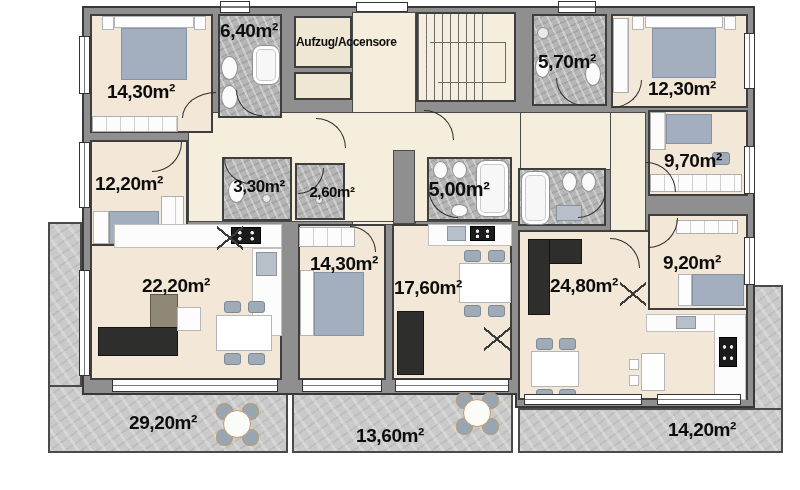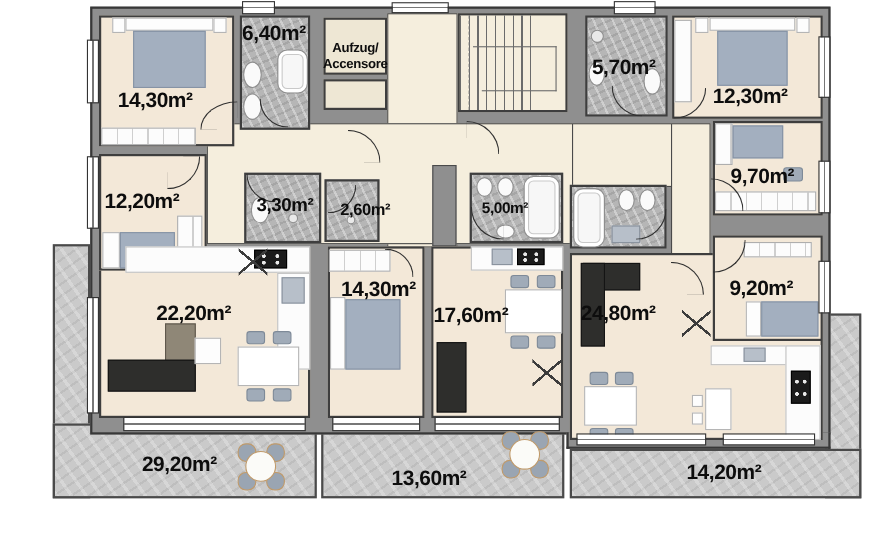--- a/index.html
+++ b/index.html
@@ -15,22 +15,22 @@
   .wallf{background:var(--wall,#8f8f8f);border:1px solid #4a4a4a;}
   .room{border:2px solid #3e3e3e;}
   .f-room{background:var(--floor-room,#f3e8d8);}
   .f-bath{background:var(--bath-floor,#b6b6b6);
         background-image:repeating-linear-gradient(65deg,rgba(255,255,255,.35) 0 2px,transparent 2px 8px),
                          repeating-linear-gradient(-25deg,rgba(90,90,90,.18) 0 2px,transparent 2px 7px);}
   .stairs{background:var(--floor-hall,#f5eedd);border:2px solid #3e3e3e;}
   .treads{background:repeating-linear-gradient(90deg,#6b6b6b 0 1px,transparent 1px 8px);}
   .rail{background:#6b6b6b;}
   .dash{border-left:1px dashed #777;}
-  .evbox{background:#eee7d4;border:2px solid #3e3e3e;display:flex;flex-direction:column;
-         align-items:center;justify-content:flex-end;}
+  .evbox{background:#eee7d4;border:2px solid #3e3e3e;display:flex;flex-direction:row;
+         align-items:center;justify-content:flex-start;}
   .evtxt{font-weight:bold;font-size:12px;line-height:15px;color:#0d0d0d;letter-spacing:-.3px;white-space:nowrap;}
   .wgrid{background:#fcfcfc;background-image:repeating-linear-gradient(90deg,transparent 0 13px,#cfcfcf 13px 14px);
          border:1px solid #aeaeae;}
   .wht{background:#fdfdfd;border:1px solid #b5b5b5;}
   .mat{background:var(--furniture-blue,#a3afbf);border:1px solid #8693a5;}
   .dark{background:var(--sofa-dark,#2e2e2c);border:1px solid #141414;}
   .beige{background:var(--sofa-beige,#8f8777);border:1px solid #5f584c;}
   .tbl{background:#fff;border:1px solid #b5b5b5;}
   .chair{background:#a0abb8;border:1px solid #7e8a98;border-radius:3px;}
   .cnt{background:#fcfcfc;border:1px solid #c0c0c0;}
@@ -50,21 +50,21 @@
   .d-tl{border-top:1.4px solid #2f2f2f;border-left:1.4px solid #2f2f2f;border-top-left-radius:100%;}
   .d-tr{border-top:1.4px solid #2f2f2f;border-right:1.4px solid #2f2f2f;border-top-right-radius:100%;}
   .d-bl{border-bottom:1.4px solid #2f2f2f;border-left:1.4px solid #2f2f2f;border-bottom-left-radius:100%;}
   .d-br{border-bottom:1.4px solid #2f2f2f;border-right:1.4px solid #2f2f2f;border-bottom-right-radius:100%;}
   .fan{background:linear-gradient(40deg,transparent 47%,#3c3c3c 47% 53%,transparent 53%),
                   linear-gradient(-40deg,transparent 47%,#3c3c3c 47% 53%,transparent 53%);}
   .tchair{background:#9aa5b2;border:1px solid #c09a6a;border-radius:45%;}
   .ttable{background:#fbfbf8;border:1px solid #c09a6a;border-radius:50%;}
   .lbl{position:absolute;transform:translate(-50%,-50%);font-weight:bold;font-size:19px;
        color:var(--label-color,#0d0d0d);white-space:nowrap;letter-spacing:-.4px;z-index:30;}
-  .s18{font-size:14px;} .s17{font-size:17px;} .s15{font-size:15px;}
+  .s18{font-size:20px;} .s17{font-size:17px;} .s15{font-size:15px;}
 </style>
 </head>
 <body>
 
 <div id="canvas">
 
   <div class="abs terr" style="left:48px;top:222px;width:34px;height:231px"></div>
   <div class="abs terr" style="left:48px;top:385px;width:240px;height:68px"></div>
   <div class="abs terr" style="left:292px;top:382px;width:221px;height:71px"></div>
   <div class="abs terr" style="left:750px;top:285px;width:33px;height:168px"></div>
@@ -251,18 +251,18 @@
   <span class="lbl" style="left:682px;top:89px">12,30m²</span>
   <span class="lbl" style="left:129px;top:184px">12,20m²</span>
   <span class="lbl s17" style="left:259px;top:187px">3,30m²</span>
   <span class="lbl s15" style="left:332px;top:191px">2,60m²</span>
   <span class="lbl s18" style="left:459px;top:189px">5,00m²</span>
   <span class="lbl" style="left:693px;top:161px">9,70m²</span>
   <span class="lbl" style="left:692px;top:263px">9,20m²</span>
   <span class="lbl" style="left:176px;top:286px">22,20m²</span>
   <span class="lbl" style="left:344px;top:264px">14,30m²</span>
   <span class="lbl" style="left:428px;top:288px">17,60m²</span>
-  <span class="lbl" style="left:562px;top:286px">24,80m²</span>
+  <span class="lbl" style="left:584px;top:286px">24,80m²</span>
   <span class="lbl" style="left:163px;top:423px">29,20m²</span>
   <span class="lbl" style="left:390px;top:436px">13,60m²</span>
-  <span class="lbl" style="left:658px;top:430px">14,20m²</span>
+  <span class="lbl" style="left:702px;top:430px">14,20m²</span>
 
 </div>
 
 </body></html>

